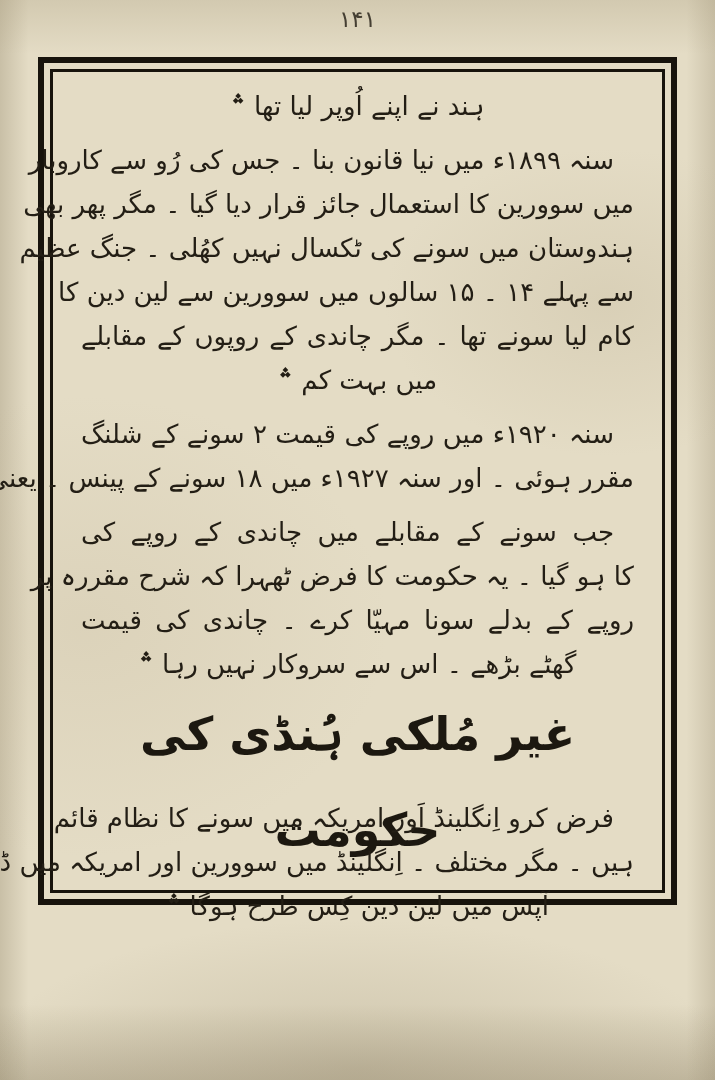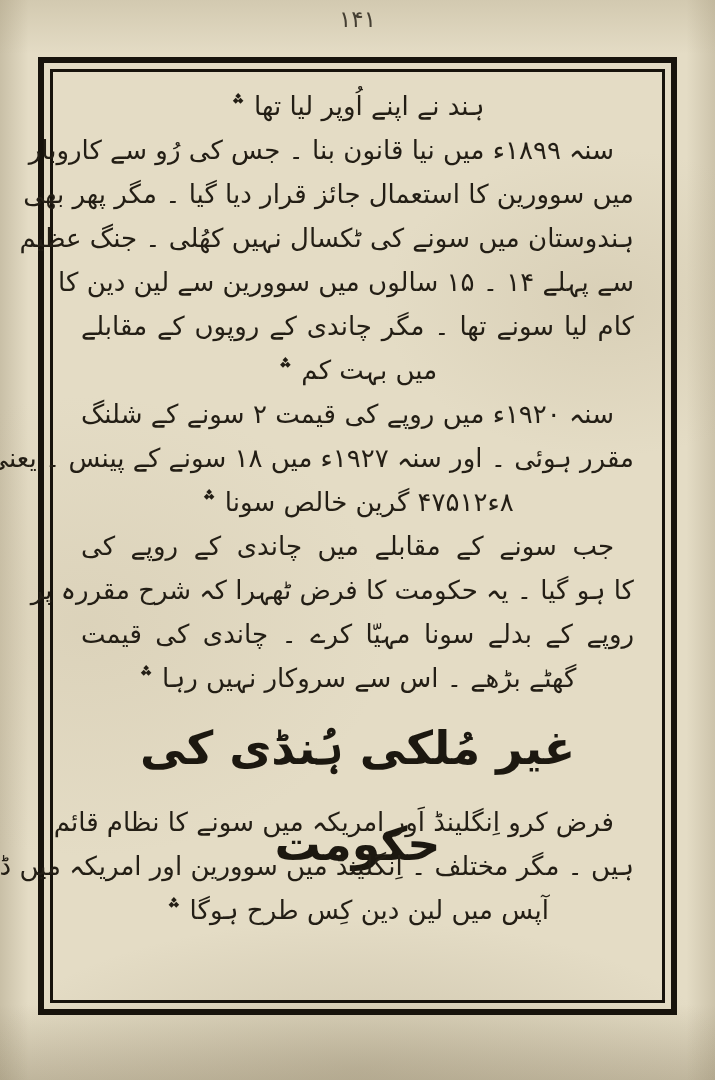--- a/index.html
+++ b/index.html
@@ -18,21 +18,21 @@
       linear-gradient(to bottom, rgba(170,158,128,0.30), rgba(0,0,0,0) 5%, rgba(0,0,0,0) 93%, rgba(140,128,100,0.40)),
       linear-gradient(to right, rgba(150,138,110,0.35), rgba(0,0,0,0) 4%, rgba(0,0,0,0) 96%, rgba(150,138,110,0.30));
     color:#241f16;
   }
   .pageno {
     position:absolute; top:6px; left:0; width:100%;
     text-align:center; font-size:23px; letter-spacing:2px;
     color:#453f33; direction:rtl;
   }
   .frame {
-    position:absolute; left:38px; top:57px; width:639px; height:958px;
+    position:absolute; left:38px; top:57px; width:639px; height:848px;
     border:6px solid #17130c;
     background:transparent;
   }
   .frame-inner {
     position:absolute; inset:6px;
     border:3px solid #17130c;
   }
   .textcol {
     position:absolute; inset:0;
     padding:12px 28px 0 28px;
@@ -41,21 +41,21 @@
     line-height:44px;
     color:#231e15;
     text-rendering:optimizeLegibility;
   }
   .line {
     text-align:justify;
     text-align-last:justify;
     white-space:nowrap;
     overflow:visible;
   }
-  .line.first { padding-right:20px; }
+  .line.first { padding-right:20px;margin-top:10px; }
   .line.endline {
     text-align:center;
     text-align-last:center;
     white-space:normal;
   }
   .heading {
     direction:rtl;
     text-align:center;
     font-size:46px;
     font-weight:bold;
@@ -80,21 +80,20 @@
 
         <div class="line first">سنہ ۱۸۹۹ء میں نیا قانون بنا ۔ جس کی رُو سے کاروبار</div>
         <div class="line">میں سوورین کا استعمال جائز قرار دیا گیا ۔ مگر پھر بھی</div>
         <div class="line">ہندوستان میں سونے کی ٹکسال نہیں کھُلی ۔ جنگ عظیم</div>
         <div class="line">سے پہلے ۱۴ ۔ ۱۵ سالوں میں سوورین سے لین دین کا</div>
         <div class="line">کام لیا سونے تھا ۔ مگر چاندی کے روپوں کے مقابلے</div>
         <div class="line endline">میں بہت کم ؞</div>
 
         <div class="line first">سنہ ۱۹۲۰ء میں روپے کی قیمت ۲ سونے کے شلنگ</div>
         <div class="line">مقرر ہوئی ۔ اور سنہ ۱۹۲۷ء میں ۱۸ سونے کے پینس ۔ یعنی</div>
-        <div class="line endline">۸ء۴۷۵۱۲ گرین خالص سونا ؞</div>
 
         <div class="line first">جب سونے کے مقابلے میں چاندی کے روپے کی</div>
         <div class="line">کا ہو گیا ۔ یہ حکومت کا فرض ٹھہرا کہ شرح مقررہ پر</div>
         <div class="line">روپے کے بدلے سونا مہیّا کرے ۔ چاندی کی قیمت</div>
         <div class="line endline">گھٹے بڑھے ۔ اس سے سروکار نہیں رہا ؞</div>
 
         <div class="heading">غیر مُلکی ہُنڈی کی حکومت</div>
 
         <div class="line first">فرض کرو اِنگلینڈ اَور امریکہ میں سونے کا نظام قائم</div>
         <div class="line">ہیں ۔ مگر مختلف ۔ اِنگلینڈ میں سوورین اور امریکہ میں ڈالر ۔</div>

